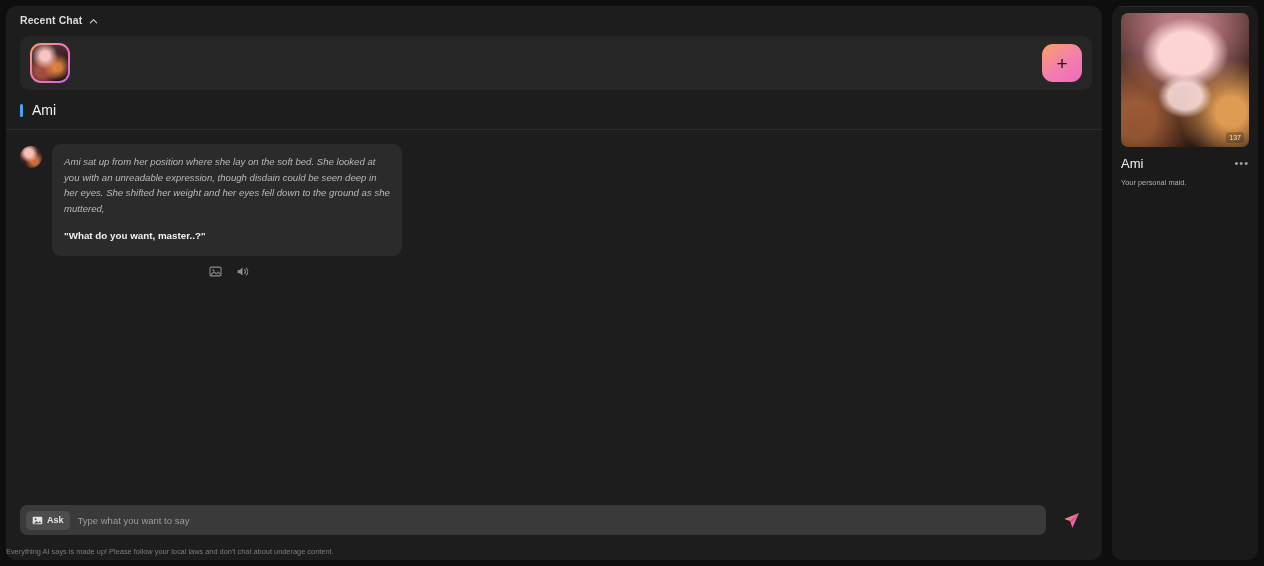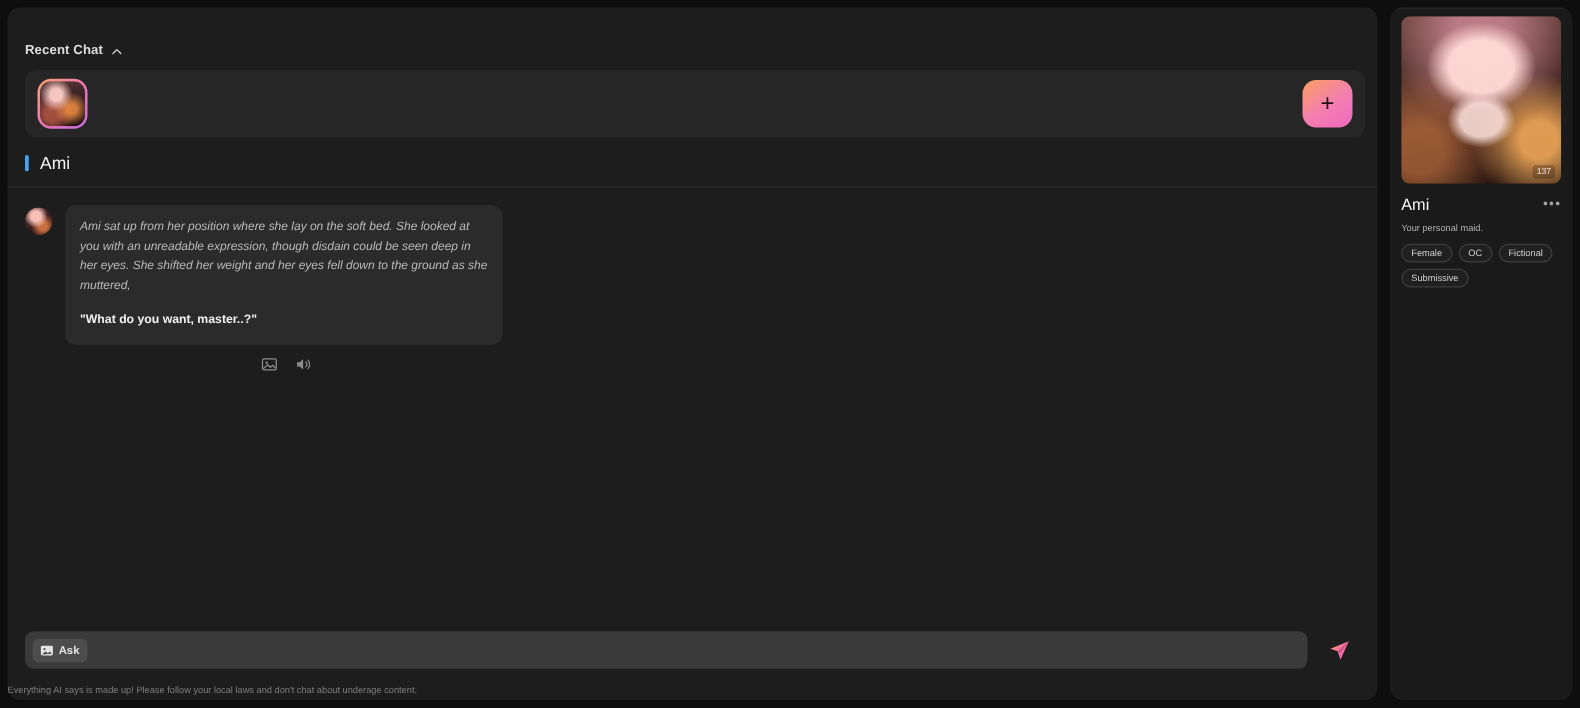--- a/index.html
+++ b/index.html
@@ -29,21 +29,20 @@
     border-radius: 10px;
     overflow: hidden;
   }
 
   .recent-bar {
     height: 28px;
     display: flex;
     align-items: center;
     padding: 0 14px;
     flex: none;
-    margin-top: 20px;
   }
   .recent-label {
     font-size: 10.5px;
     color: #dcdcdc;
     font-weight: 600;
     letter-spacing: .1px;
   }
   .chev-up {
     margin-left: 7px;
     width: 9px; height: 9px;
@@ -387,20 +386,21 @@
           <button class="ask-chip">
             <span class="pic-ic">
               <svg viewBox="0 0 16 16">
                   <rect x="1" y="2.4" width="14" height="11.2" rx="1.6" fill="#e4e4e4"></rect>
                   <circle cx="5.2" cy="6.2" r="1.3" fill="#4d4d4d"></circle>
                   <path d="M2.4 12.6 L6.4 8.6 L9.1 11.1 L11.4 9 L13.8 11.6 Z" fill="#4d4d4d"></path>
                 </svg>
             </span>
             <span>Ask</span>
           </button>
+          <input class="msg-input" type="text" placeholder="Type what you want to say" style="">
         </div>
         <button class="send-btn">
           <svg viewBox="0 0 24 24">
             <defs>
               <linearGradient id="sg" x1="0" y1="0" x2="1" y2="1">
                 <stop offset="0%" stop-color="#f59a5e"></stop>
                 <stop offset="55%" stop-color="#f26ba6"></stop>
                 <stop offset="100%" stop-color="#ef5fc6"></stop>
               </linearGradient>
             </defs>
@@ -422,22 +422,16 @@
         <span class="hero-badge">137</span>
       </div>
 
       <div class="name-row">
         <div class="profile-name">Ami</div>
         <button class="more-btn">•••</button>
       </div>
 
       <div class="profile-desc">Your personal maid.</div>
 
-      <div class="tags">
-        <span class="tag">Female</span>
-        <span class="tag">OC</span>
-        <span class="tag">Fictional</span>
-        <span class="tag">Submissive</span>
-      </div>
     </div>
   </div>
 
 </div>
 
 </body></html>

